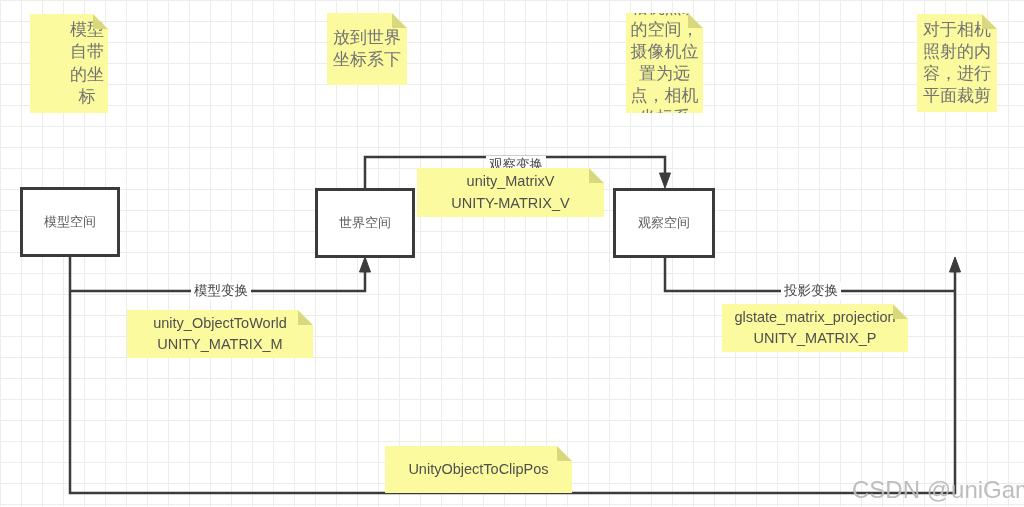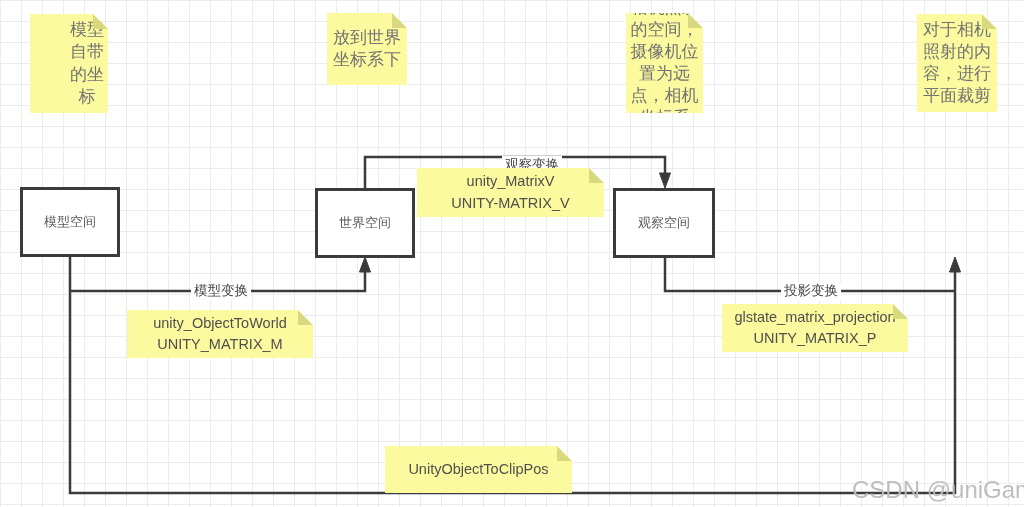--- a/index.html
+++ b/index.html
@@ -101,21 +101,21 @@
   <div class="box" style="left:20px;top:187px;width:100px;height:70px;">
     <span>模型空间</span>
   </div>
   <div class="box" style="left:315px;top:188px;width:100px;height:70px;">
     <span>世界空间</span>
   </div>
   <div class="box" style="left:613px;top:188px;width:102px;height:70px;">
     <span>观察空间</span>
   </div>
 
-  <div class="edge-label" style="left:516px;top:165px;margin-left:16px;">观察变换</div>
+  <div class="edge-label" style="left:516px;top:165px;">观察变换</div>
   <div class="edge-label" style="left:221px;top:291px;">模型变换</div>
   <div class="edge-label" style="left:811px;top:291px;">投影变换</div>
 
   <div class="note wide" style="left:417px;top:168px;width:187px;height:49px;">
     <span class="txt">unity_MatrixV
 UNITY-MATRIX_V</span>
   </div>
   <div class="note wide" style="left:127px;top:310px;width:186px;height:48px;">
     <span class="txt">unity_ObjectToWorld
 UNITY_MATRIX_M</span>

